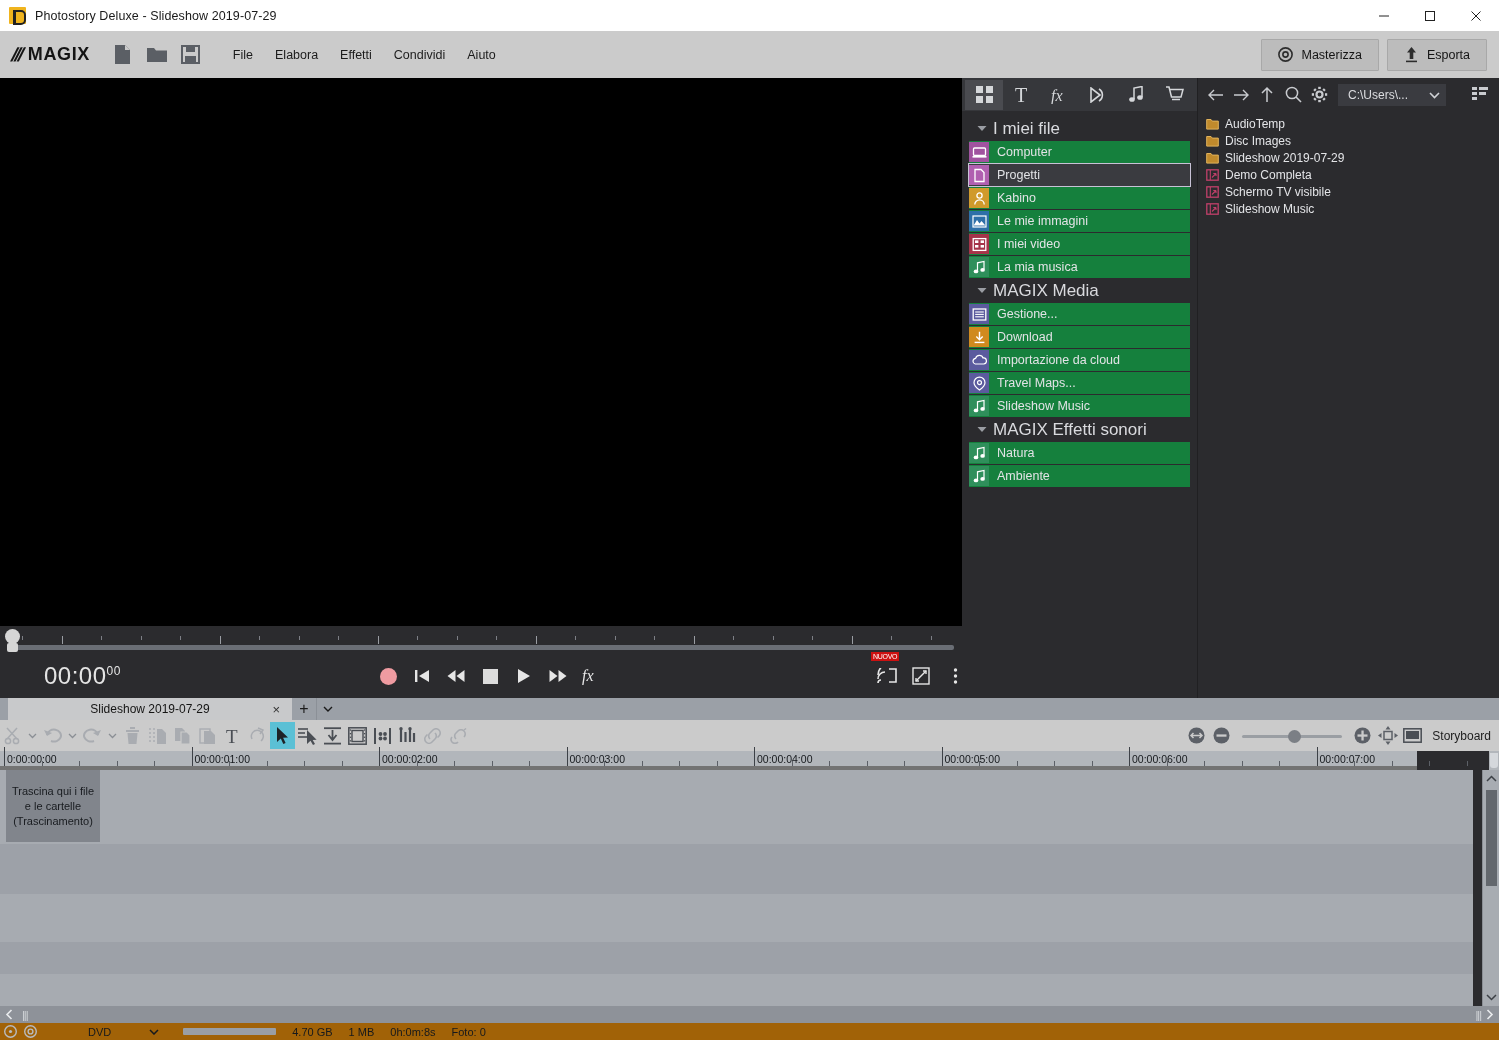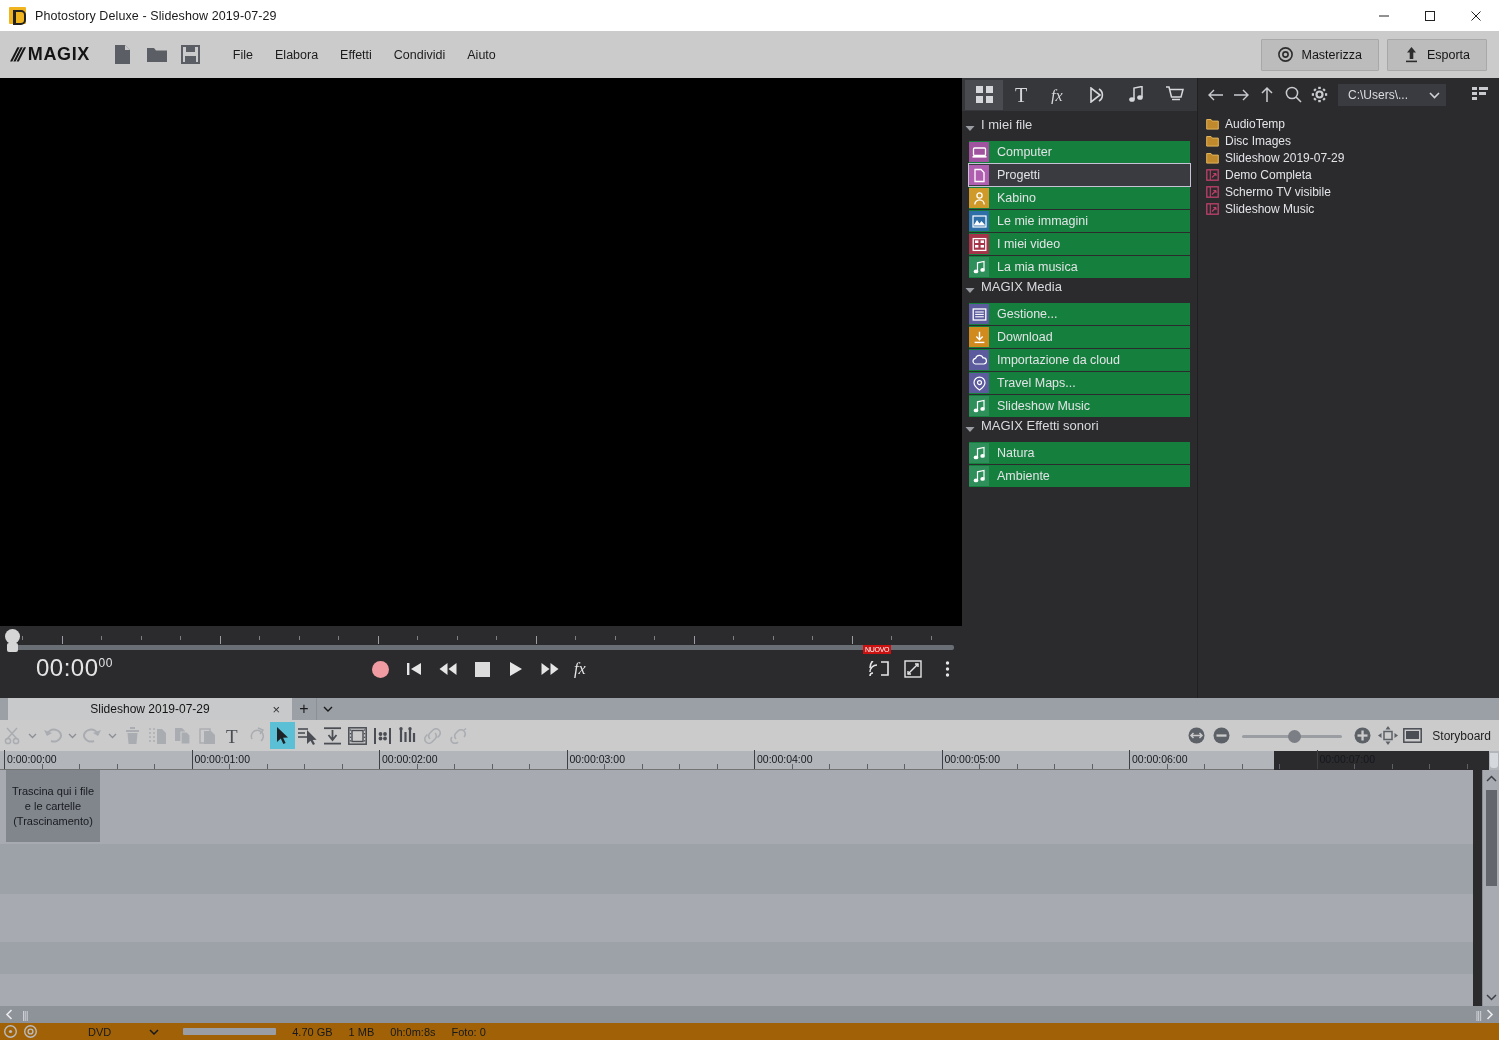--- a/index.html
+++ b/index.html
@@ -80,22 +80,22 @@
   }
   .scrub-knob {
     position: absolute; left: 5px; top: 3px; width: 15px; height: 15px;
     background: #d6d6d6; border-radius: 50%;
   }
   .scrub-knob2 {
     position: absolute; left: 7px; top: 17px; width: 11px; height: 9px;
     background: #d6d6d6; border-radius: 2px;
   }
   .transport {
-    position: absolute; left: 8px; top: 654px; width: 962px; height: 44px;
-    background: #2b2b2e; display: flex; align-items: flex-start;
+    position: absolute; left: 16px; top: 654px; width: 962px; height: 44px;
+    background: #2b2b2e; display: flex; align-items: center;
   }
   .tc-time { margin-left: 28px; color: #e4e4e4; font-size: 24px; letter-spacing: .5px; }
   .tc-time sup { font-size: 12px; vertical-align: super; }
   .tc-mid { position: absolute; left: 355px; display: flex; align-items: center; }
   .tc-btn {
     width: 34px; height: 30px; display: flex; align-items: center; justify-content: center;
     color: #e6e6e6;
   }
   .rec-dot { width: 17px; height: 17px; border-radius: 50%; background: #ef9ba1; }
   .stop-sq { width: 15px; height: 15px; background: #dcdcdc; }
@@ -112,22 +112,22 @@
   }
   .mp-left { width: 236px; height: 100%; background: #2b2b2e; border-right: 1px solid #202022; }
   .mp-tabs { height: 33px; display: flex; align-items: center; background: #36373b; padding-left: 3px; }
   .mp-tab {
     width: 38px; height: 30px; display: flex; align-items: center; justify-content: center;
     color: #d5d7da;
   }
   .mp-tab.active { background: #4a4b50; }
   .tree { padding-top: 6px; }
   .tree-group {
-    display: flex; height: 23px; padding-left: 0;
-    color: #d9dade; font-size: 13px;
+    display: flex; align-items: center; height: 23px; padding-left: 12px;
+    color: #d9dade; font-size: 17px;
   }
   .caret {
     width: 16px; display: flex; align-items: center; justify-content: center;
     color: #9a9da3; margin-right: 3px;
   }
   .tree-item {
     display: flex; align-items: center; height: 22px; margin: 1px 7px 1px 7px;
     background: #15803d; color: #e2e3e6; font-size: 12.5px; cursor: default;
   }
   .tree-item.selected { background: #3a3b40; outline: 1px solid #c8c2d6; }
@@ -189,22 +189,22 @@
   .tt-ico.dim { color: #a9acb1; }
   .tt-caret { width: 15px; height: 27px; display: flex; align-items: center; justify-content: center; color: #8b8f95; }
   .tt-right { margin-left: auto; display: flex; align-items: center; margin-right: 8px; }
   .zoom-slider { position: relative; width: 100px; height: 20px; margin: 0 8px; }
   .zoom-slider .trk { position: absolute; left: 0; right: 0; top: 9px; height: 3px; background: #9a9ea3; border-radius: 2px; }
   .zoom-slider .knb { position: absolute; left: 46px; top: 4px; width: 13px; height: 13px; border-radius: 50%; background: #7b7f85; }
   .sb-label { font-size: 12px; color: #1d1d1d; margin-left: 7px; }
 
   
   .ruler {
-    position: absolute; left: 0; top: 751px; width: 1274px; height: 19px;
-    background: #b2b6bb; border-bottom: 1px solid #737373;
+    position: absolute; left: 0; top: 751px; width: 1417px; height: 19px;
+    background: #b2b6bb; border-bottom: 4px solid #737373;
   }
   .ruler .rt { position: absolute; bottom: 0; width: 1px; background: #5c6067; }
   .ruler .rt.m { height: 5px; }
   .ruler .rt.M { height: 19px; background: #3d4147; }
   .ruler .rl {
     position: absolute; top: 2px; font-size: 10.5px; color: #15181c;
     white-space: nowrap;
   }
   .ruler-tab {
     position: absolute; right: 0; top: 751px; width: 10px; height: 19px;

